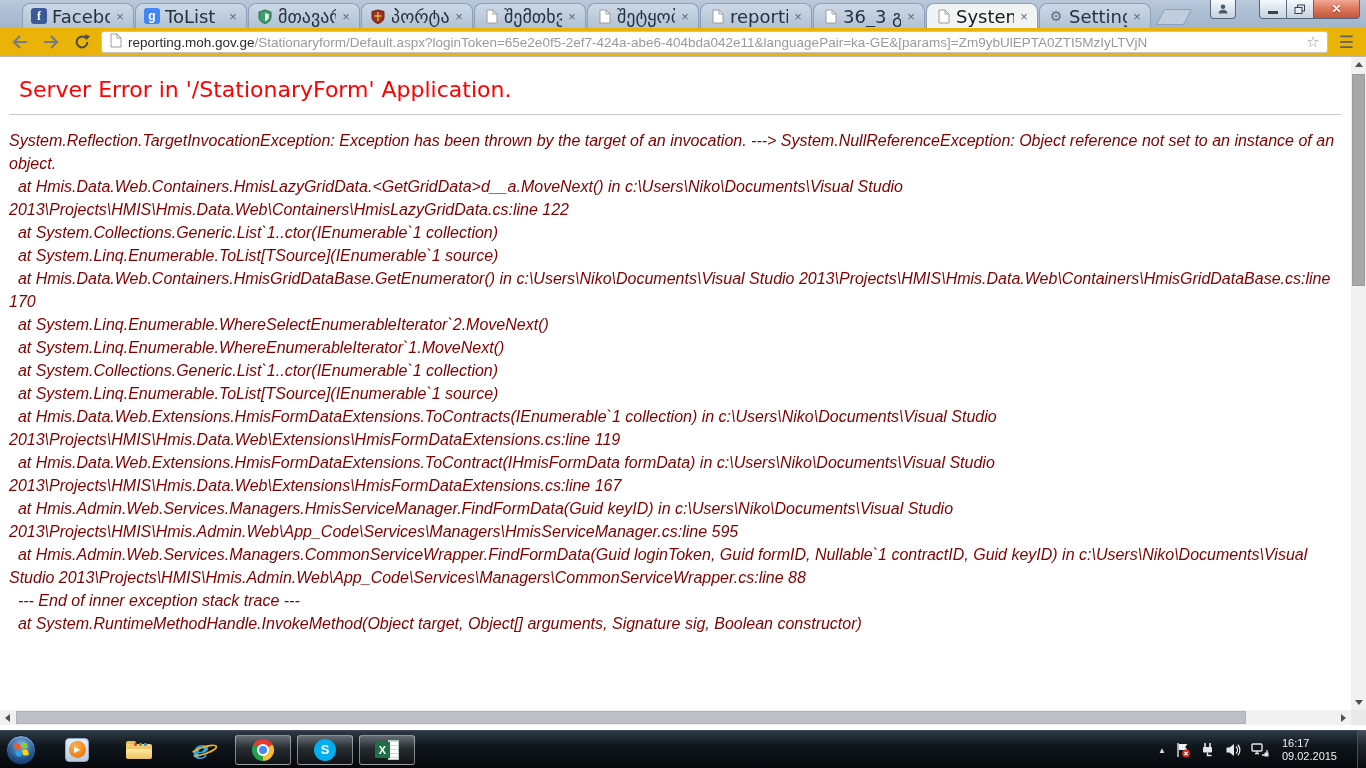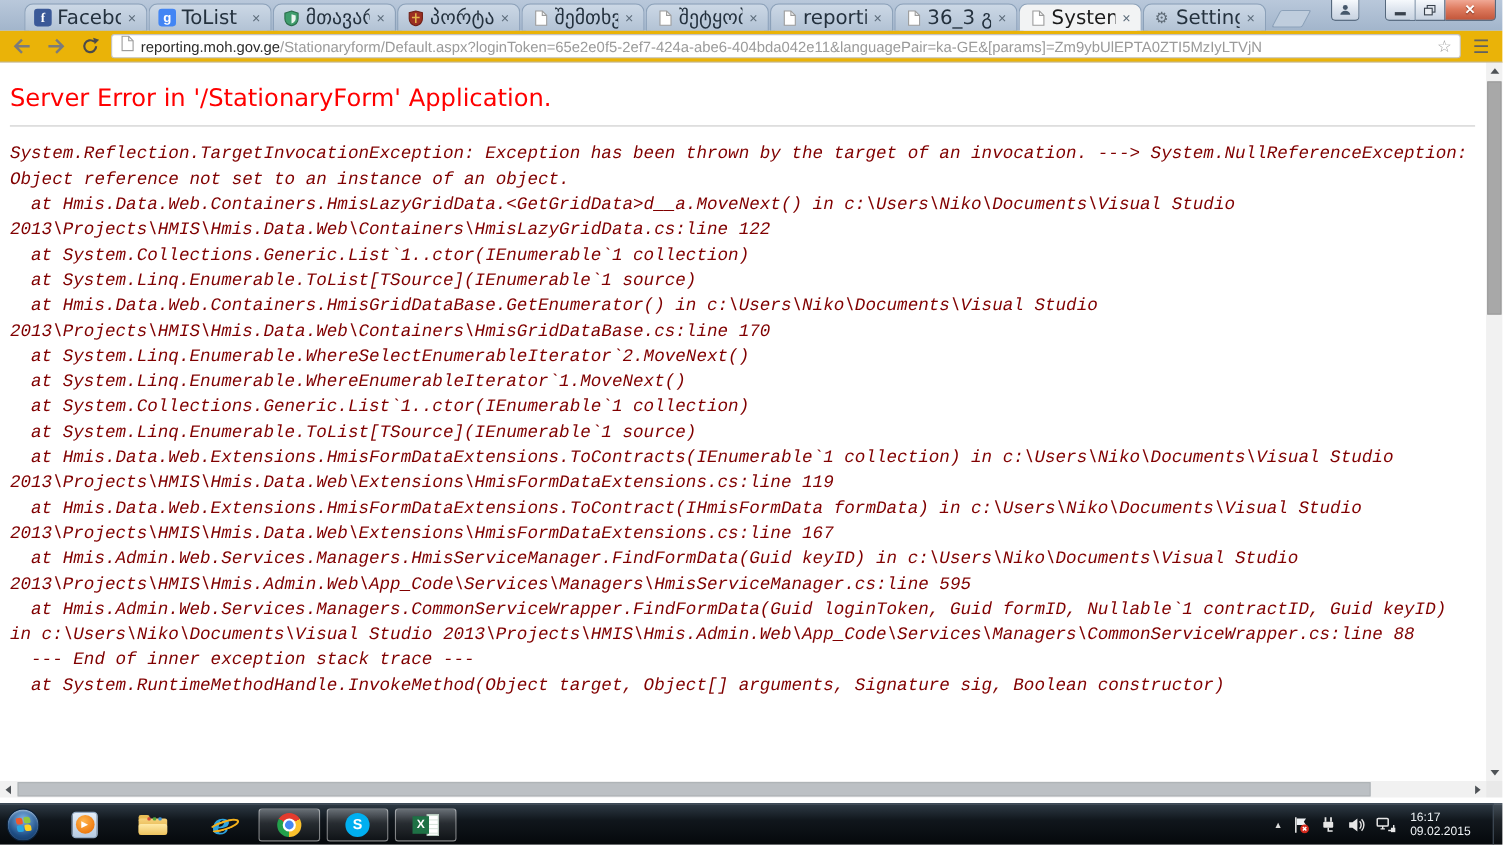--- a/index.html
+++ b/index.html
@@ -55,23 +55,23 @@
              border-radius:3px; display:flex; align-items:center; padding:0 7px; gap:6px; }
   .url { flex:1; min-width:0; overflow:hidden; white-space:nowrap; font-size:13.5px; color:#2b2b2b; }
   .url .gray { color:#9a9a9a; }
   .star { color:#9a9a9a; font-size:15px; }
   .menubtn { color:#616161; font-size:17px; line-height:17px; padding:0 4px; }
 
   
   .content { position:absolute; top:57px; left:0; width:1351px; height:653px;
              background:#fff; overflow:hidden; padding:14px 10px 0 9px; }
   h1.errtitle { font-family:"DejaVu Sans",sans-serif; font-weight:400;
-                font-size:22px; color:#ff0000; margin:6px 0 12px 0; }
+                font-size:22px; color:#ff0000; margin:6px 0 12px 10px; }
   .rule { border:none; border-top:1px solid #c9c9c9; margin:0 0 14px 0; }
-  .trace { font-family:Liberation Mono, monospace; font-style:italic;
+  .trace { font-family:Liberation Sans, sans-serif; font-style:italic;
            font-size:16px; line-height:23px; color:#800000; }
   .trace .tl { white-space:pre-wrap; word-wrap:break-word; }
 
   
   .vscroll { position:absolute; top:57px; right:0; width:15px; height:653px; background:#f1f1f1; }
   .vthumb { position:absolute; left:1px; top:17px; width:13px; height:212px;
             background:#a8a8a8; border:1px solid #9b9b9b; }
   .sarrow { position:absolute; left:0; width:15px; height:15px;
             display:flex; align-items:center; justify-content:center; }
   .tri-up    { width:0;height:0;border-left:4px solid transparent;border-right:4px solid transparent;border-bottom:5px solid #4e5256; }

